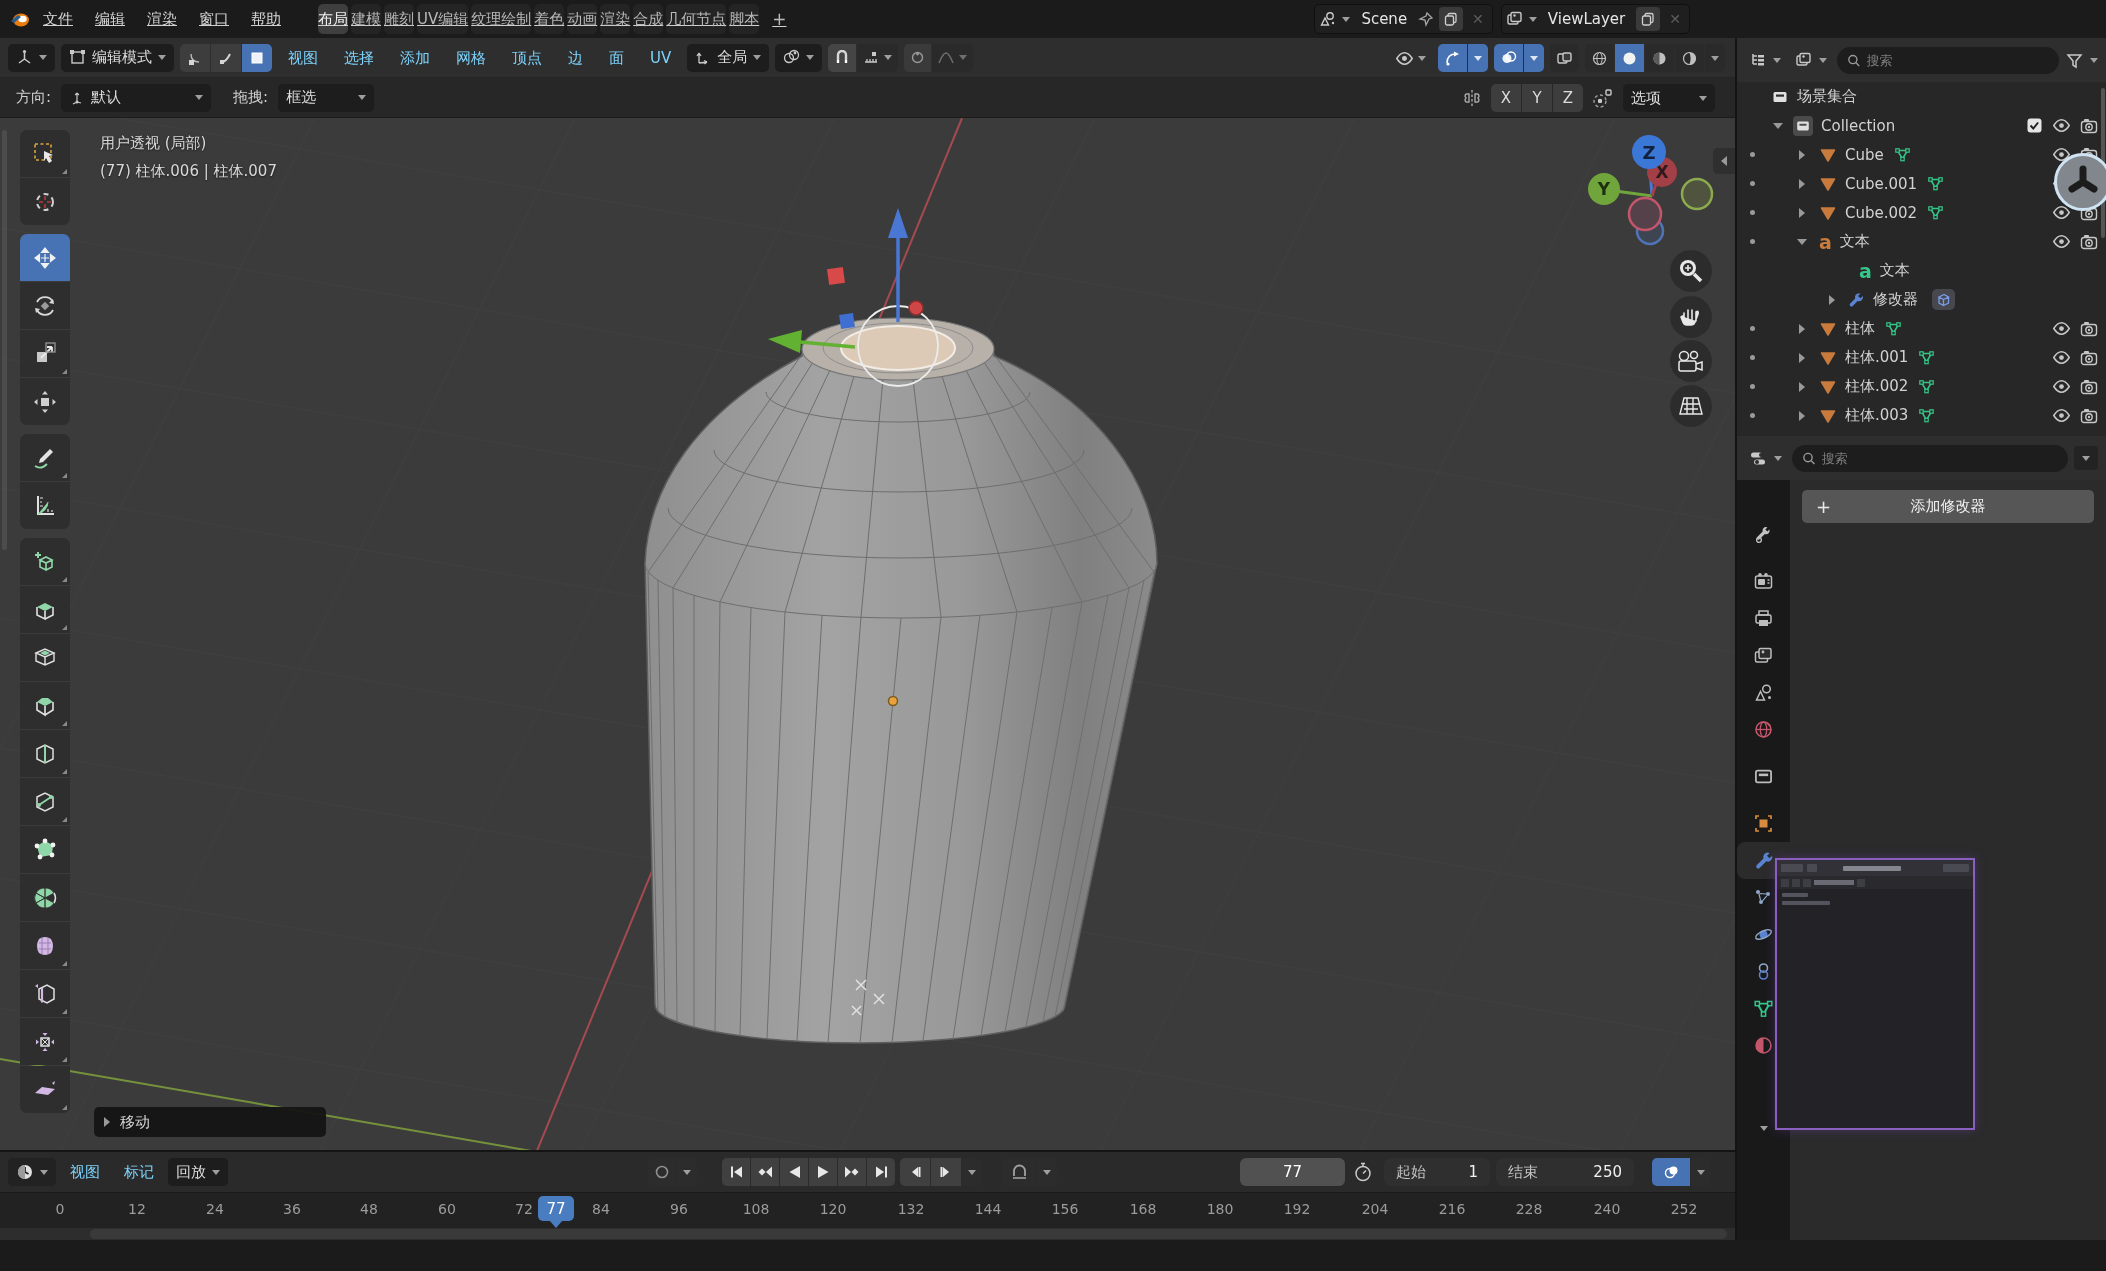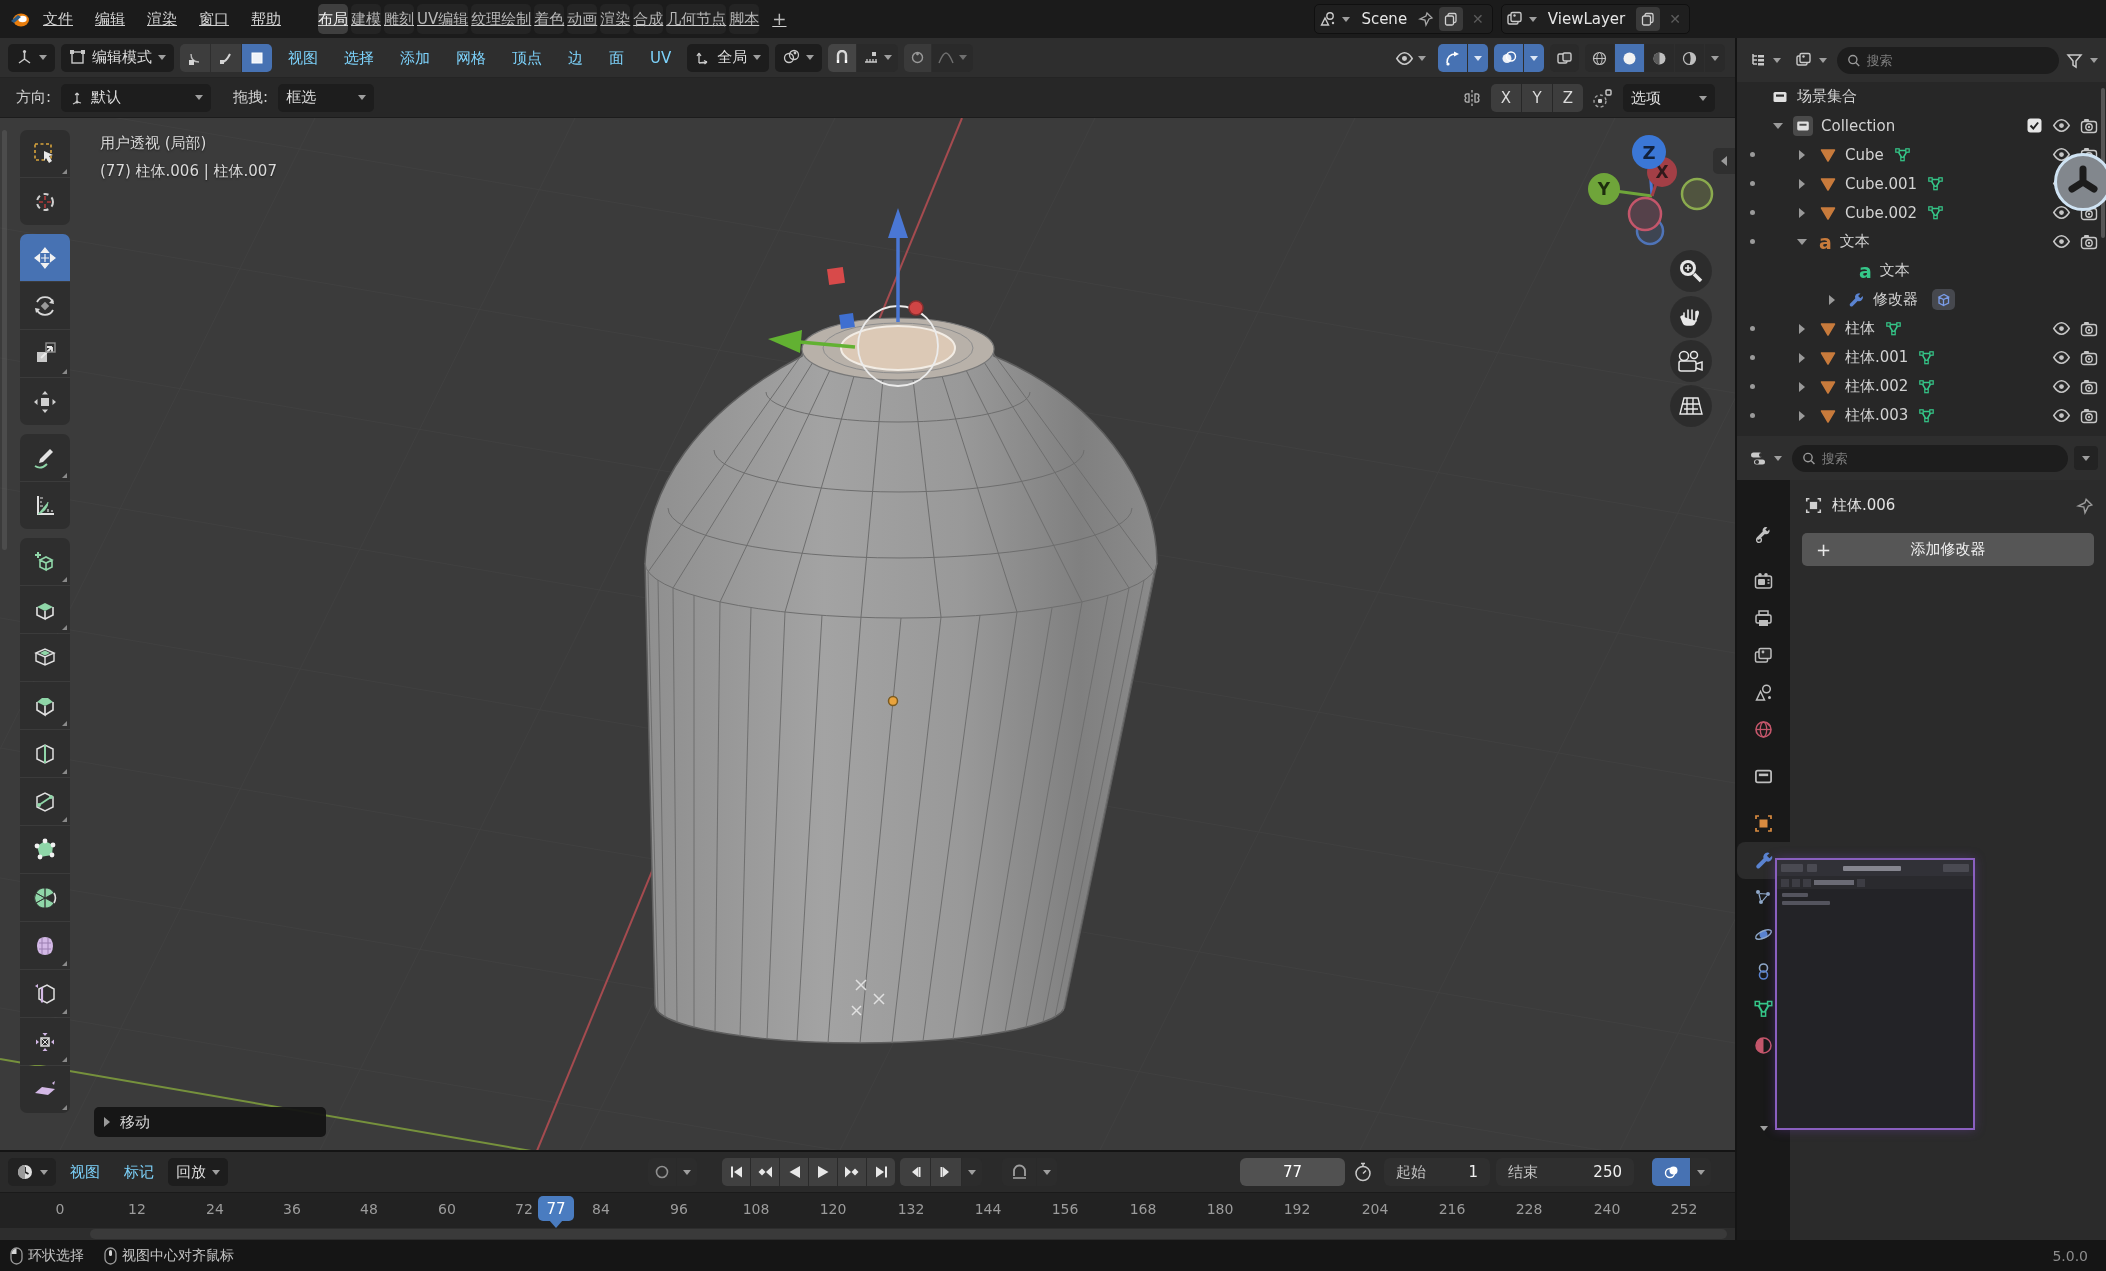--- a/index.html
+++ b/index.html
@@ -1098,30 +1098,20 @@
               <circle cx="10.5" cy="10.5" r="7.5" fill="none" stroke="#c4566b" stroke-width="1.5"></circle>
               <path d="M10.5 3 a7.5 7.5 0 0 0 0 15 Z" fill="#c4566b"></path>
             </svg>
         </div>
         <div class="ptab" style="margin-top:46px">
             <span class="chev"></span>
           </div>
       </div>
 
       <div id="props-content">
-        <div id="breadcrumb">
-          <svg class="ic" width="19" height="19" viewBox="0 0 21 21">
-            <path d="M3 6 V3 h3 M15 3 h3 v3 M18 15 v3 h-3 M6 18 H3 v-3" fill="none" stroke="#cfcfcf" stroke-width="1.7"></path>
-              <rect x="6.5" y="6.5" width="8" height="8" fill="#cfcfcf"></rect>
-          </svg>
-          <span>柱体.006</span>
-          <svg class="ic pin" width="18" height="18" viewBox="0 0 16 16">
-            <path d="M9 2 L14 7 L11 8 L8 14 L7 9 L2 8 L8 5 Z" fill="none" stroke="#9a9a9a" stroke-width="1.3"></path>
-          </svg>
-        </div>
         <div id="add-mod">
           <span class="plus">+</span>
           <span>添加修改器</span>
         </div>
       </div>
     </div>
   </div>
 
   <div id="float-win">
     <div id="fw-title">
@@ -1295,31 +1285,14 @@
       <span class="tick" style="left:1684px">252</span>
       <div id="playhead">
           <span>77</span>
         </div>
     </div>
     <div id="tl-scroll">
         <div class="bar"></div>
       </div>
   </div>
 
-  <div id="statusbar">
-    <div class="sb-item">
-      <svg class="ic" width="13" height="18" viewBox="0 0 13 18">
-        <rect x="1" y="1" width="11" height="16" rx="5.5" fill="none" stroke="#9a9a9a" stroke-width="1.3"></rect>
-        <path d="M1.5 7 a5 6 0 0 1 5 -5.5 v5.5 Z" fill="#d5d5d5"></path>
-      </svg>
-      <span>环状选择</span>
-    </div>
-    <div class="sb-item">
-      <svg class="ic" width="13" height="18" viewBox="0 0 13 18">
-        <rect x="1" y="1" width="11" height="16" rx="5.5" fill="none" stroke="#9a9a9a" stroke-width="1.3"></rect>
-        <rect x="5" y="3" width="3" height="6" rx="1.5" fill="#d5d5d5"></rect>
-      </svg>
-      <span>视图中心对齐鼠标</span>
-    </div>
-    <span id="sb-version">5.0.0</span>
-  </div>
 
 </div>
 
 </body></html>

